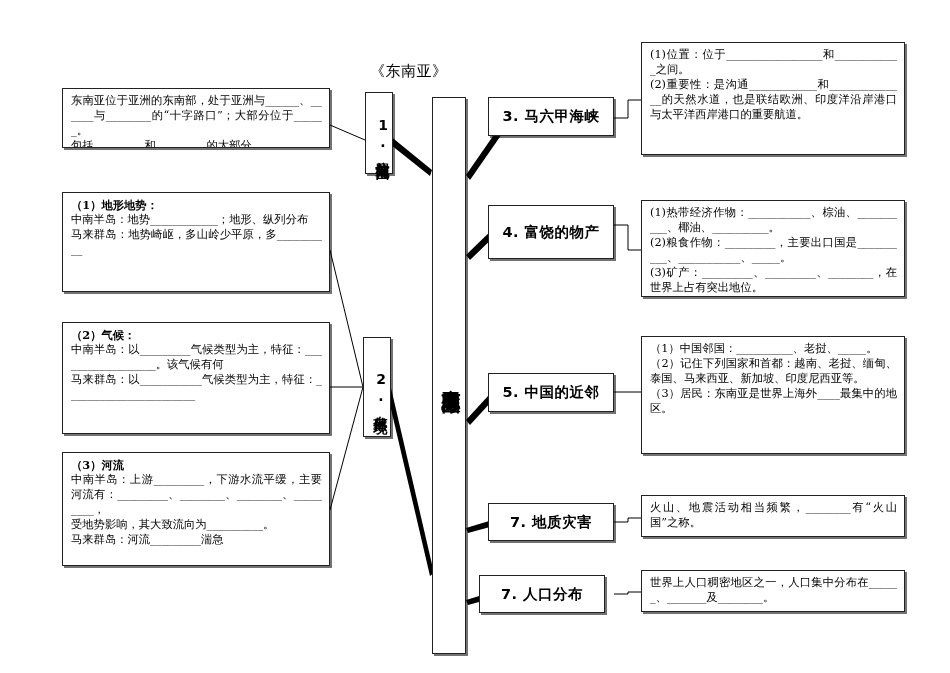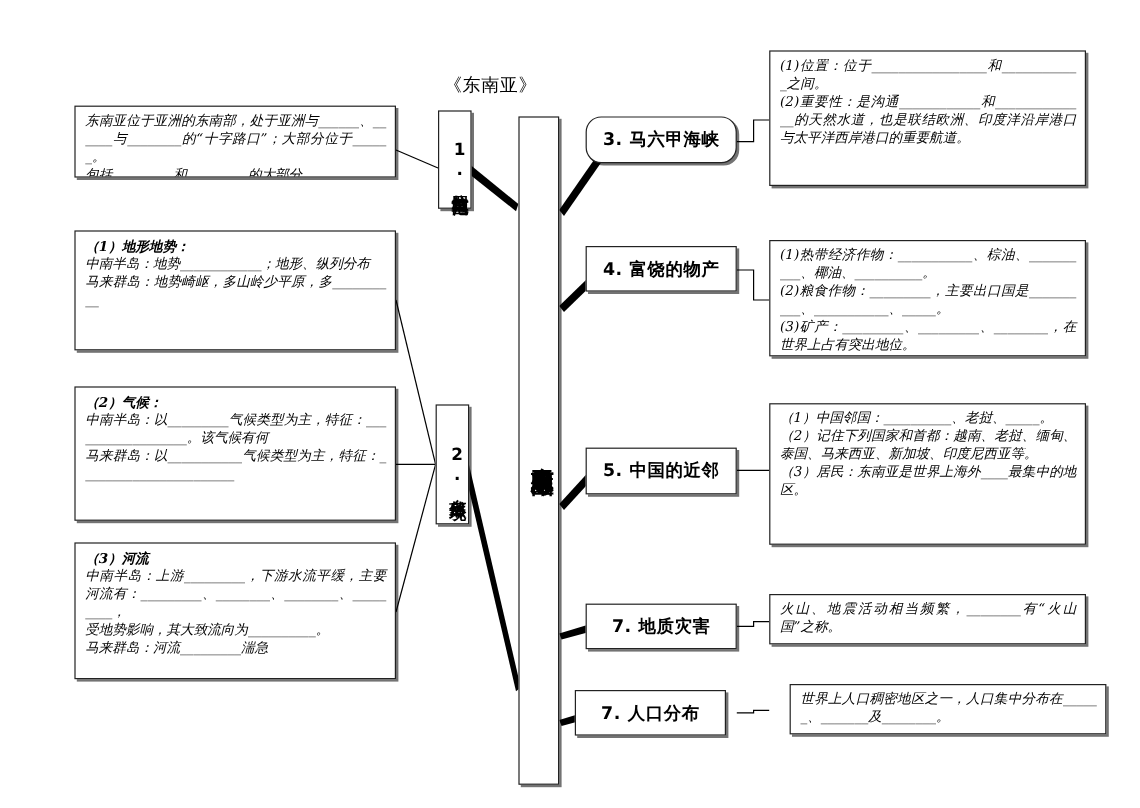--- a/index.html
+++ b/index.html
@@ -44,21 +44,20 @@
   .detail {
     font-family: "DejaVu Serif", "Liberation Serif", serif;
     font-size: 11.3px;
     line-height: 1.32;
     color: #000;
     padding: 5px 7px 20px 8px;
     text-align: justify;
     text-justify: inter-character;
     overflow: hidden;
     word-break: break-all;
-    font-style: italic;
   }
   
   .node {
     font-family: "DejaVu Sans", "Liberation Sans", sans-serif;
     font-size: 14.5px;
     font-weight: bold;
     color: #000;
     display: flex;
     align-items: center;
     justify-content: center;
@@ -151,25 +150,25 @@
   </div>
 
   <div class="box node-vert" style="left:363px; top:337px; width:28px; height:100px;">
     <span>2.自然环境</span>
   </div>
 
   <div class="box center-box" style="left:432px; top:97px; width:34px; height:557px;">
     <span>东南亚思维导图</span>
   </div>
 
-  <div class="box node" style="left:488px; top:97px; width:126px; height:39px;border-radius:13px;">
+  <div class="box node" style="left:488px; top:97px; width:126px; height:39px;">
     <span>3. 马六甲海峡</span>
   </div>
 
-  <div class="box node" style="left:488px; top:205px; width:126px; height:38px;">
+  <div class="box node" style="left:488px; top:205px; width:126px; height:54px;">
     <span>4. 富饶的物产</span>
   </div>
 
   <div class="box node" style="left:488px; top:373px; width:126px; height:39px;">
     <span>5. 中国的近邻</span>
   </div>
 
   <div class="box node" style="left:488px; top:503px; width:126px; height:38px;">
     <span>7. 地质灾害</span>
   </div>
@@ -192,17 +191,17 @@
   <div class="box detail" style="left:641px; top:336px; width:264px; height:118px;">
     <div>（1）中国邻国：__________、老挝、_____。</div>
     <div>（2）记住下列国家和首都：越南、老挝、缅甸、泰国、马来西亚、新加坡、印度尼西亚等。</div>
     <div>（3）居民：东南亚是世界上海外____最集中的地区。</div>
   </div>
 
   <div class="box detail" style="left:641px; top:495px; width:264px; height:42px;">
     <div>火山、地震活动相当频繁，________有“火山国”之称。</div>
   </div>
 
-  <div class="box detail" style="left:641px; top:570px; width:264px; height:42px;margin-left:17px;">
+  <div class="box detail" style="left:641px; top:570px; width:264px; height:42px;">
     <div>世界上人口稠密地区之一，人口集中分布在______、_______及________。</div>
   </div>
 
 </div>
 
 </body></html>

